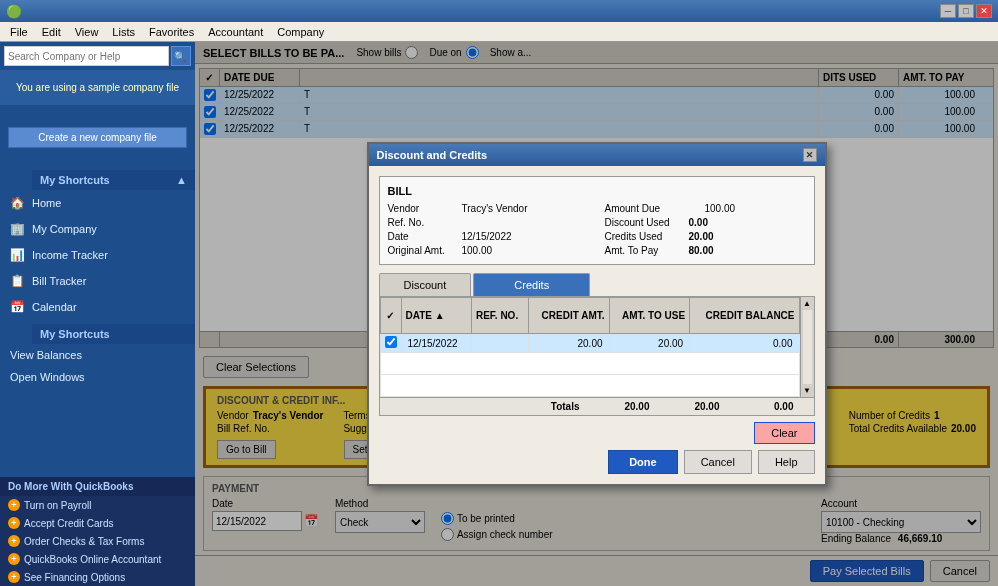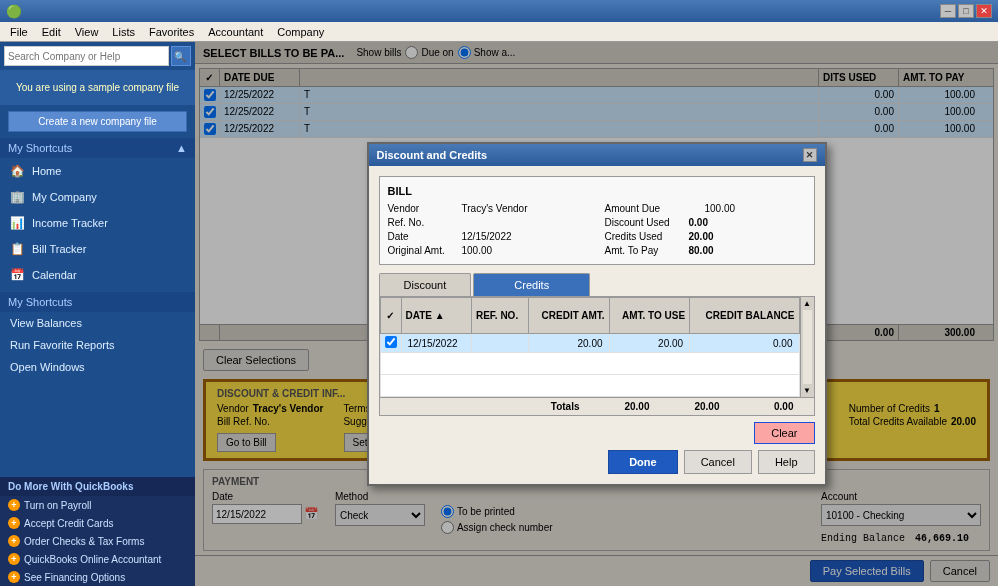--- a/index.html
+++ b/index.html
@@ -18,35 +18,35 @@
     
     .main-layout { display: flex; height: calc(586px - 42px); }
 
     
     .sidebar { width: 195px; background: #1e4d8c; min-height: 100%; display: flex; flex-direction: column; flex-shrink: 0; }
     .search-bar { background: #1e4d8c; padding: 4px; display: flex; align-items: center; gap: 2px; }
     .search-input { flex: 1; height: 20px; font-size: 10px; border: 1px solid #ccc; padding: 0 3px; }
     .search-btn { width: 20px; height: 20px; background: #3a6fba; border: 1px solid #5a8fda; display: flex; align-items: center; justify-content: center; color: white; font-size: 10px; cursor: pointer; }
 
     .sample-notice { background: #2a5ca0; color: #ffffc0; text-align: center; padding: 11px 8px; font-size: 10px; line-height: 1.3; }
-    .create-company-btn { margin: 6px 8px; background: #5a8ad0; color: white; border: 1px solid #3a6ab0; padding: 4px 6px; font-size: 10px; text-align: center; cursor: pointer; }
-
-    .my-shortcuts-header { background: #1a4585; color: #aaccff; font-size: 11px; font-weight: normal; padding: 4px 8px; cursor: pointer; display: flex; justify-content: space-between; }
+    .create-company-btn { margin: 22px 8px; background: #5a8ad0; color: white; border: 1px solid #3a6ab0; padding: 4px 6px; font-size: 10px; text-align: center; cursor: pointer; }
+
+    .my-shortcuts-header { background: #1a4585; color: #aaccff; font-size: 11px; font-weight: bold; padding: 4px 8px; cursor: pointer; display: flex; justify-content: space-between; margin-left: 32px; }
     .sidebar-nav-item { display: flex; align-items: center; gap: 6px; padding: 5px 10px; color: #ddeeff; font-size: 11px; cursor: pointer; }
     .nav-icon { width: 16px; height: 16px; display: flex; align-items: center; justify-content: center; font-size: 12px; }
     .sidebar-item { display: flex; align-items: center; gap: 6px; padding: 5px 10px; color: #ddeeff; font-size: 11px; cursor: pointer; }
 
     .do-more-section { margin-top: auto; background: #1a3060; }
     .do-more-header { color: #aaccff; font-size: 10px; font-weight: bold; padding: 4px 8px; background: #162855; }
     .do-more-item { display: flex; align-items: center; gap: 4px; padding: 3px 8px; color: #cce0ff; font-size: 10px; cursor: pointer; }
     .plus-icon { width: 12px; height: 12px; background: #ff9900; border-radius: 50%; display: flex; align-items: center; justify-content: center; color: white; font-size: 9px; font-weight: bold; flex-shrink: 0; }
 
     
     .content-area { flex: 1; background: #f5f3ee; display: flex; flex-direction: column; overflow: hidden; position: relative; }
-    .radio-label { display: flex; align-items: center; gap: 3px; font-size: 10px; }
+    .radio-label { display: flex; align-items: center; gap: 11px; font-size: 10px; }
 
     
     .bottom-bar { background: #e8e4dc; border-top: 1px solid #999; padding: 4px 8px; display: flex; justify-content: flex-end; gap: 6px; align-items: center; }
     .btn { padding: 4px 12px; border: 1px solid #999; background: #e0ddd8; font-size: 11px; cursor: pointer; border-radius: 2px; }
     .btn-primary { background: #1e5abf; color: white; border: 1px solid #1a4a9f; }
     .btn-small { padding: 3px 8px; border: 1px solid #999; background: #e0ddd8; font-size: 10px; cursor: pointer; }
 
     
     .modal-overlay { position: absolute; top: 0; left: 0; right: 0; bottom: 0; background: rgba(0,0,0,0.3); display: flex; align-items: center; justify-content: center; z-index: 100; }
     .modal { background: #f0ece4; border: 2px solid #666; box-shadow: 4px 4px 8px rgba(0,0,0,0.4); width: 460px; }
@@ -119,23 +119,20 @@
       <span>Calendar</span>
     </div>
 
     <div class="my-shortcuts-header" style="margin-top:4px;">
       <span>My Shortcuts</span>
     </div>
     <div class="sidebar-item">
       <span>View Balances</span>
     </div>
     <div class="sidebar-item">
-      <span>Run Favorite Reports</span>
-    </div>
-    <div class="sidebar-item">
       <span>Open Windows</span>
     </div>
 
     <div class="do-more-section" style="margin-top:auto;">
       <div class="do-more-header">Do More With QuickBooks</div>
       <div class="do-more-item">
         <span class="plus-icon">+</span>
         <span>Turn on Payroll</span>
       </div>
       <div class="do-more-item">
@@ -298,21 +295,21 @@
             <label style="display:flex; align-items:center; gap:3px; font-size:10px;">
               <input type="radio" name="print_method" style="">
               <span>Assign check number</span>
             </label>
           </div>
           <div style="margin-left:auto;">
             <div style="font-size:10px; margin-bottom:2px;">Account</div>
             <select style="height:22px; border:1px solid #999; font-size:10px; width:160px;">
               <option>10100 - Checking</option>
             </select>
-            <div style="margin-top:7px; font-size:10px;font-family:Liberation Mono, monospace;">
+            <div style="margin-top:0; font-size:10px;">
               <span>Ending Balance</span>
               <span style="font-weight:bold; margin-left:4px;">46,669.10</span>
             </div>
           </div>
         </div>
       </div>
 
       <div class="bottom-bar">
         <button class="btn btn-primary">Pay Selected Bills</button>
         <button class="btn">Cancel</button>

